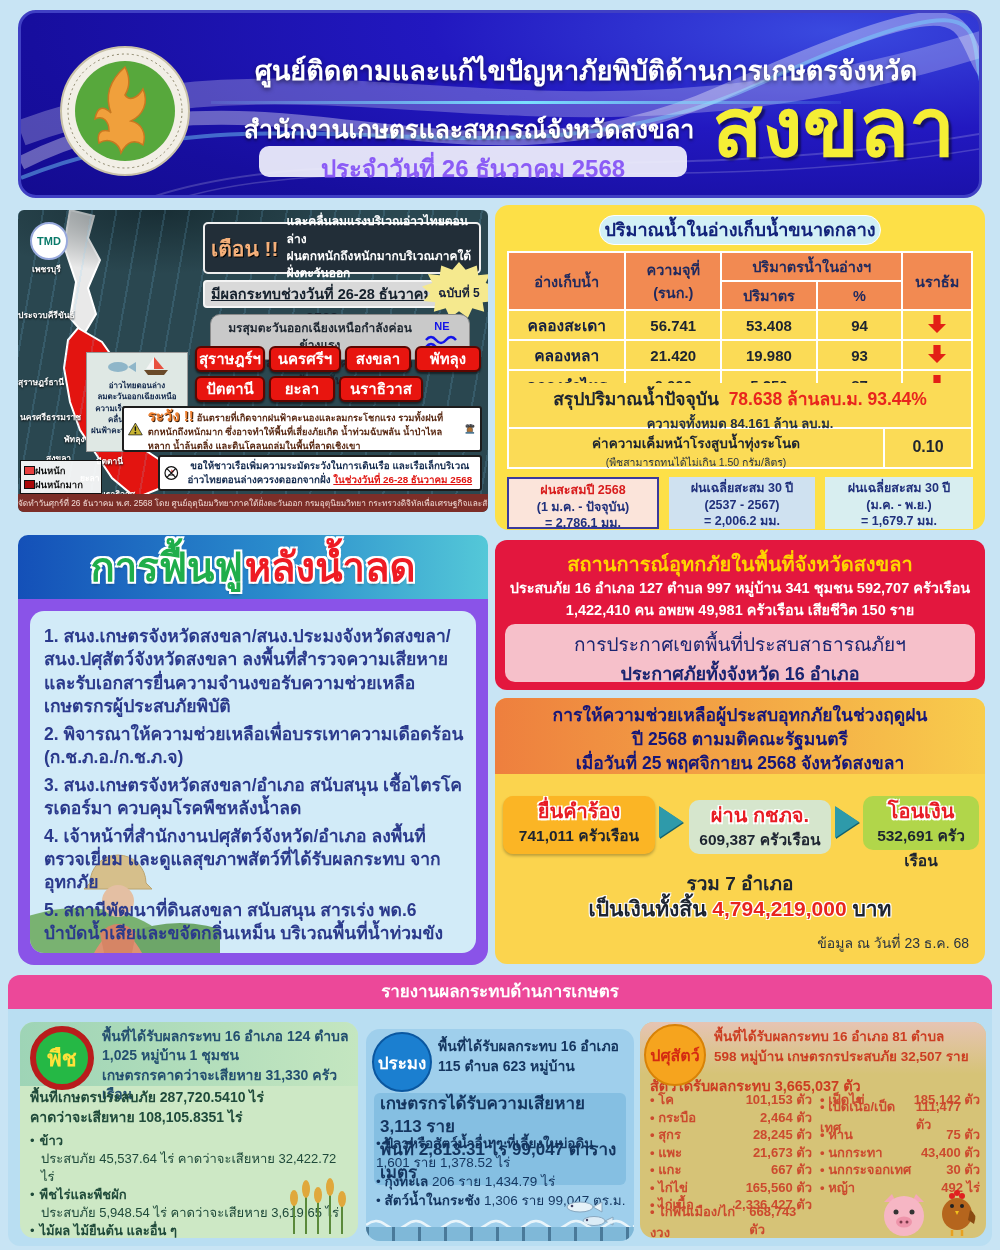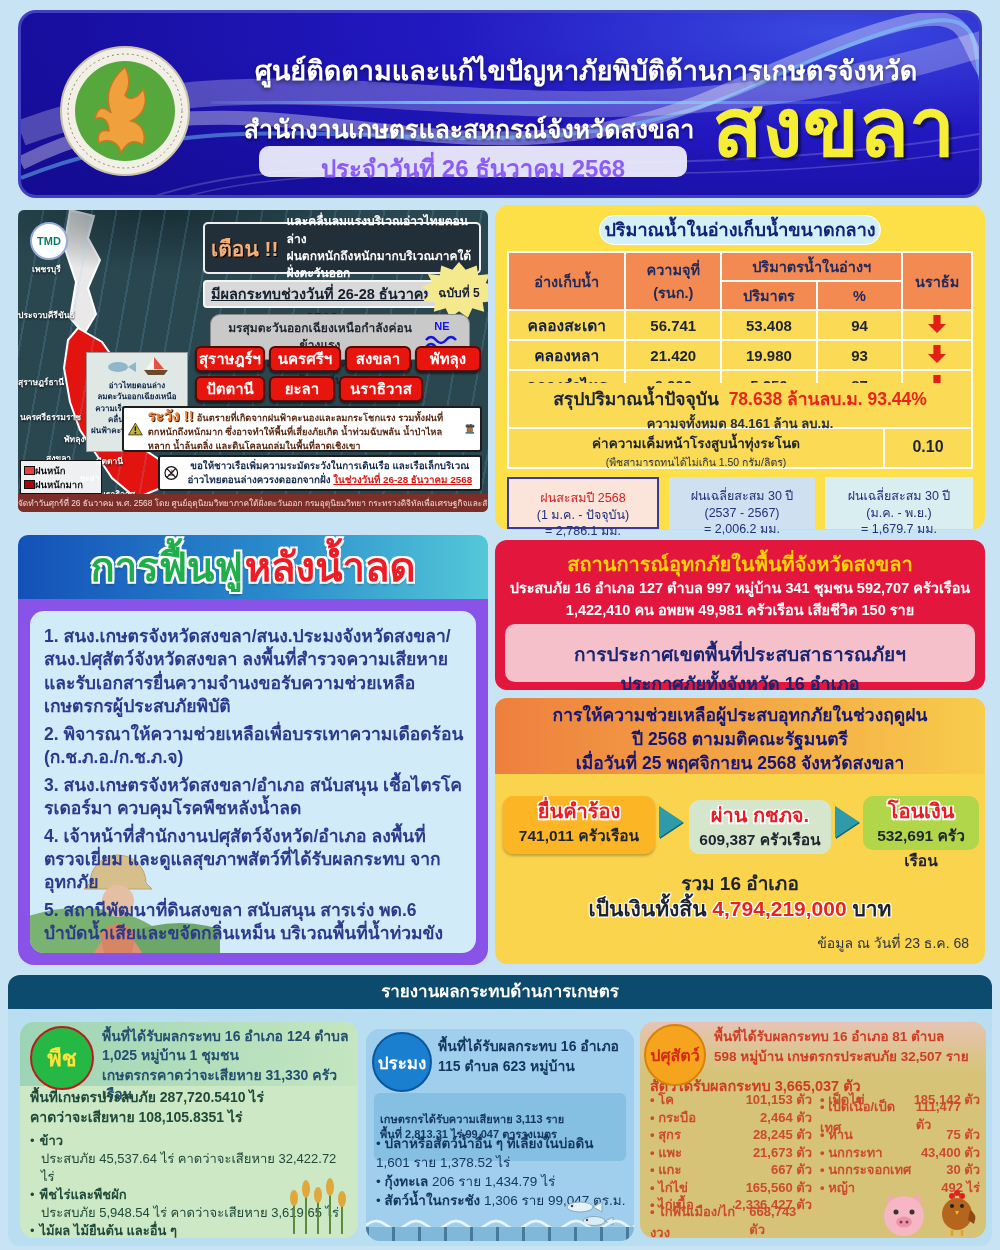--- a/index.html
+++ b/index.html
@@ -68,21 +68,21 @@
 .wtable td.resv{color:#152040;font-size:15.5px}
 .wsum{position:absolute;left:12px;top:178px;width:466px;height:46px;background:#fbdb56;border:2px solid #fff;border-top:none;text-align:center;padding-top:2px}
 .wsum .l1{font-size:17.5px;font-weight:bold;color:#1d2430}
 .wsum .l1 .red{color:#e8251d}
 .wsum .l2{font-size:13px;color:#253040;font-weight:bold}
 .wsal{position:absolute;left:12px;top:224px;width:466px;height:40px;border:2px solid #fff;border-top:none;display:flex}
 .wsal .lft{flex:1;background:#fbdb56;text-align:center;padding-top:3px}
 .wsal .lft .a{font-size:13.5px;font-weight:bold;color:#1d2430}
 .wsal .lft .b{font-size:10.5px;color:#2a3440}
 .wsal .rgt{width:88px;background:#fbdb56;border-left:2px solid #fff;text-align:center;line-height:36px;font-size:16px;font-weight:bold;color:#1d2430}
-.rainbox{position:absolute;top:272px;height:52px;text-align:center;font-weight:normal;font-size:12.5px;line-height:1.32;padding-top:11px;color:#20307c}
+.rainbox{position:absolute;top:272px;height:52px;text-align:center;font-weight:bold;font-size:12.5px;line-height:1.32;padding-top:3px;color:#20307c}
 .rb1{left:12px;width:152px;background:#fbe4da;border:2.5px solid #3a3a9c;color:#20307c}
 .rb1 .t{color:#d81c1c}
 .rb2{left:174px;width:146px;background:#cfe1f0}
 .rb3{left:330px;width:148px;background:#d8eef0}
 
 
 .recovery{left:18px;top:535px;width:470px;height:430px}
 .rec-banner{position:absolute;left:0;top:0;width:470px;height:64px;border-radius:10px 10px 0 0;
 background:linear-gradient(90deg,#1450b8,#2a8ccc 55%,#54c8d8);display:flex;align-items:center;justify-content:center;gap:2px}
 .rec-banner span{font-size:40px;font-weight:bold;line-height:1;
@@ -91,21 +91,21 @@
 .rec-banner .r{color:#ee1c24}
 .rec-box{position:absolute;left:0;top:64px;width:470px;height:366px;background:#8a53e8;border-radius:0 0 16px 16px;padding:12px}
 .rec-inner{width:100%;height:100%;background:#d2ebf8;border-radius:14px;padding:14px 12px 8px 14px;position:relative;overflow:hidden}
 .rec-item{color:#2b3a8c;font-size:17.5px;font-weight:bold;line-height:1.34;margin-bottom:4px;position:relative;z-index:2}
 
 
 .flood{left:495px;top:540px;width:490px;height:150px;background:#e3173e;border-radius:12px;overflow:hidden}
 .fl-title{position:absolute;left:0;top:8px;width:100%;text-align:center;color:#ffd400;font-size:20px;font-weight:bold}
 .fl-line{position:absolute;width:100%;text-align:center;color:#fff;font-size:14.5px;font-weight:bold}
 .declare{position:absolute;left:10px;top:84px;width:470px;height:58px;background:#f6c0ca;border-radius:10px;text-align:center;color:#1a2470}
-.declare .d1{font-size:19px;font-weight:bold;margin-top:15px}
+.declare .d1{font-size:19px;font-weight:normal;margin-top:5px}
 .declare .d2{font-size:18px;font-weight:bold}
 
 
 .aid{left:495px;top:698px;width:490px;height:266px;background:#fbd44e;border-radius:12px;overflow:hidden}
 .aid-head{position:absolute;left:0;top:0;width:100%;height:76px;background:linear-gradient(90deg,#ee7f3e,#f8cc4c);
 text-align:center;color:#161678;font-weight:bold;font-size:17.5px;line-height:1.38;padding-top:5px}
 .step{position:absolute;top:98px;border-radius:10px;text-align:center;padding-top:4px}
 .step .lb{font-size:20px;font-weight:bold;color:#e81c24;line-height:1.15;
 text-shadow:-1.5px -1.5px 0 #fff,1.5px -1.5px 0 #fff,-1.5px 1.5px 0 #fff,1.5px 1.5px 0 #fff}
 .step .vl{font-size:15.5px;font-weight:bold;color:#1d2430}
@@ -114,40 +114,40 @@
 .s3{left:368px;width:116px;height:54px;top:98px;background:#b1d64a}
 .arrow{position:absolute;top:108px;width:0;height:0;border-top:16px solid transparent;border-bottom:16px solid transparent;
 border-left:24px solid #2e9aaa;filter:drop-shadow(1px 1px 0 #11606e)}
 .aid-tot1{position:absolute;left:0;top:170px;width:100%;text-align:center;color:#1d2430;font-size:19px;font-weight:bold}
 .aid-tot2{position:absolute;left:0;top:194px;width:100%;text-align:center;color:#1d2430;font-size:21px;font-weight:bold;
 text-shadow:-1px -1px 0 #fff,1px -1px 0 #fff,-1px 1px 0 #fff,1px 1px 0 #fff}
 .aid-tot2 .red{color:#e8251d}
 .aid-asof{position:absolute;right:16px;bottom:10px;color:#2a3440;font-size:14px}
 
 
-.imp-banner{left:8px;top:975px;width:984px;height:34px;background:#0c4a6e;border-radius:12px 12px 0 0;
+.imp-banner{left:8px;top:975px;width:984px;height:34px;background:#ec4899;border-radius:12px 12px 0 0;
 color:#fff;font-size:17px;font-weight:bold;text-align:center;line-height:34px}
 .imp-body{left:8px;top:1009px;width:984px;height:237px;background:#b9def2;border-radius:0 0 12px 12px}
 .card{position:absolute;border-radius:14px;overflow:hidden}
 .badge{position:absolute;border-radius:50%;display:flex;align-items:center;justify-content:center;font-weight:bold;z-index:3}
 
 .crops{left:12px;top:13px;width:338px;height:216px;background:#cde8c5;color:#245070}
 .crops .hd{position:absolute;left:0;top:0;width:100%;height:64px;background:linear-gradient(90deg,#9ed4b6,#c4e6c0)}
 .crops .hdt{position:absolute;left:82px;top:5px;width:252px;font-size:14px;font-weight:bold;line-height:1.38}
 .crops .area{position:absolute;left:10px;top:66px;width:320px;font-size:14px;font-weight:bold;line-height:1.4;color:#1f4a3a}
 .crops .bullets{position:absolute;left:10px;top:110px;width:322px;font-size:13px;line-height:1.38;color:#1f4a3a}
 .crops .bullets .nm{font-weight:bold}
 .crops .brow{display:flex;gap:5px}
 .crops .dt{margin-left:11px}
-.badge-crops{left:10px;top:4px;width:64px;height:64px;background:#25b845;border:2px solid #b91c1c;color:#ffe23a;font-size:22px}
+.badge-crops{left:10px;top:4px;width:64px;height:64px;background:#25b845;border:6px solid #b91c1c;color:#ffe23a;font-size:22px}
 
 .fish{left:358px;top:20px;width:268px;height:212px;background:#9fcfec;color:#14355f}
 .badge-fish{left:6px;top:3px;width:60px;height:60px;background:#1b7fd0;border:2px solid #0a57a0;color:#fff;font-size:17px}
 .fish .hdt{position:absolute;left:72px;top:8px;width:190px;font-size:14px;font-weight:bold;line-height:1.4}
-.fish .sub{position:absolute;left:8px;top:64px;width:252px;background:#85bfe2;border-radius:6px;font-size:11px;font-weight:bold;padding:19px 6px;line-height:1.35}
+.fish .sub{position:absolute;left:8px;top:64px;width:252px;background:#85bfe2;border-radius:6px;font-size:17px;font-weight:bold;padding:0 6px;line-height:1.35}
 .fish .bullets{position:absolute;left:10px;top:106px;width:252px;font-size:13.5px;line-height:1.4}
 .fish .nm{font-weight:bold}
 .fish .wave{position:absolute;left:0;bottom:0;width:100%;height:14px;background:#7fb8d8;
 background-image:repeating-linear-gradient(90deg,#4a7a9a 0 3px,transparent 3px 26px)}
 
 .lvs{left:632px;top:13px;width:346px;height:216px;background:#d6c377;color:#cc4a2e}
 .lvs .hd{position:absolute;left:0;top:0;width:100%;height:52px;background:linear-gradient(180deg,#e6c4b4,rgba(214,195,119,0))}
 .lvs .hdt{position:absolute;left:74px;top:5px;width:268px;font-size:13.5px;font-weight:bold;line-height:1.45;color:#cc3d22}
 .lvs .sub{position:absolute;left:10px;top:52px;width:326px;font-size:14.5px;font-weight:bold;color:#cc3d22}
 .badge-lvs{left:4px;top:2px;width:62px;height:62px;background:#f6a41e;border:2px solid #d88206;color:#d42a12;font-size:16px}
@@ -402,21 +402,21 @@
     <div class="arrow" style="left:164px"></div>
     <div class="step s2">
       <div class="lb">ผ่าน กชภจ.</div>
       <div class="vl">609,387 ครัวเรือน</div>
     </div>
     <div class="arrow" style="left:340px"></div>
     <div class="step s3">
       <div class="lb">โอนเงิน</div>
       <div class="vl">532,691 ครัวเรือน</div>
     </div>
-    <div class="aid-tot1">รวม 16 อำเภอ</div>
+    <div class="aid-tot1">รวม 7 อำเภอ</div>
     <div class="aid-tot2">
       <span>เป็นเงินทั้งสิ้น</span>
       <span class="red">4,794,219,000</span>
       <span>บาท</span>
     </div>
     <div class="aid-asof">ข้อมูล ณ วันที่ 23 ธ.ค. 68</div>
   </div>
 
   <div class="abs imp-banner">รายงานผลกระทบด้านการเกษตร</div>
   <div class="abs imp-body">

